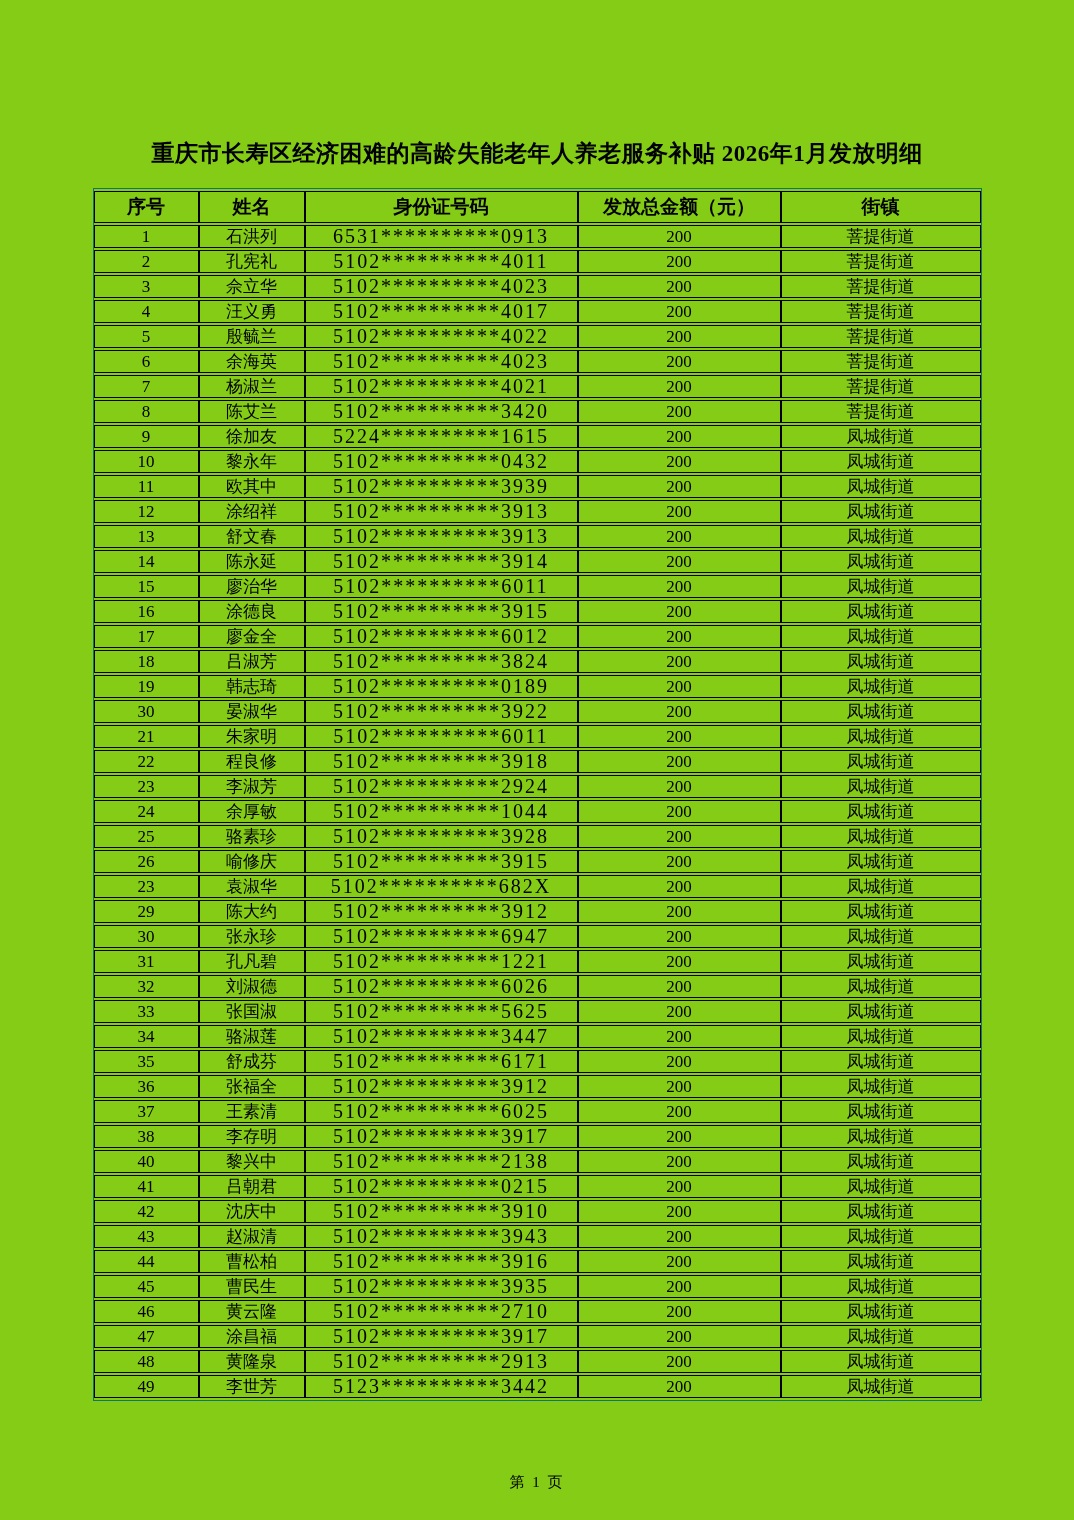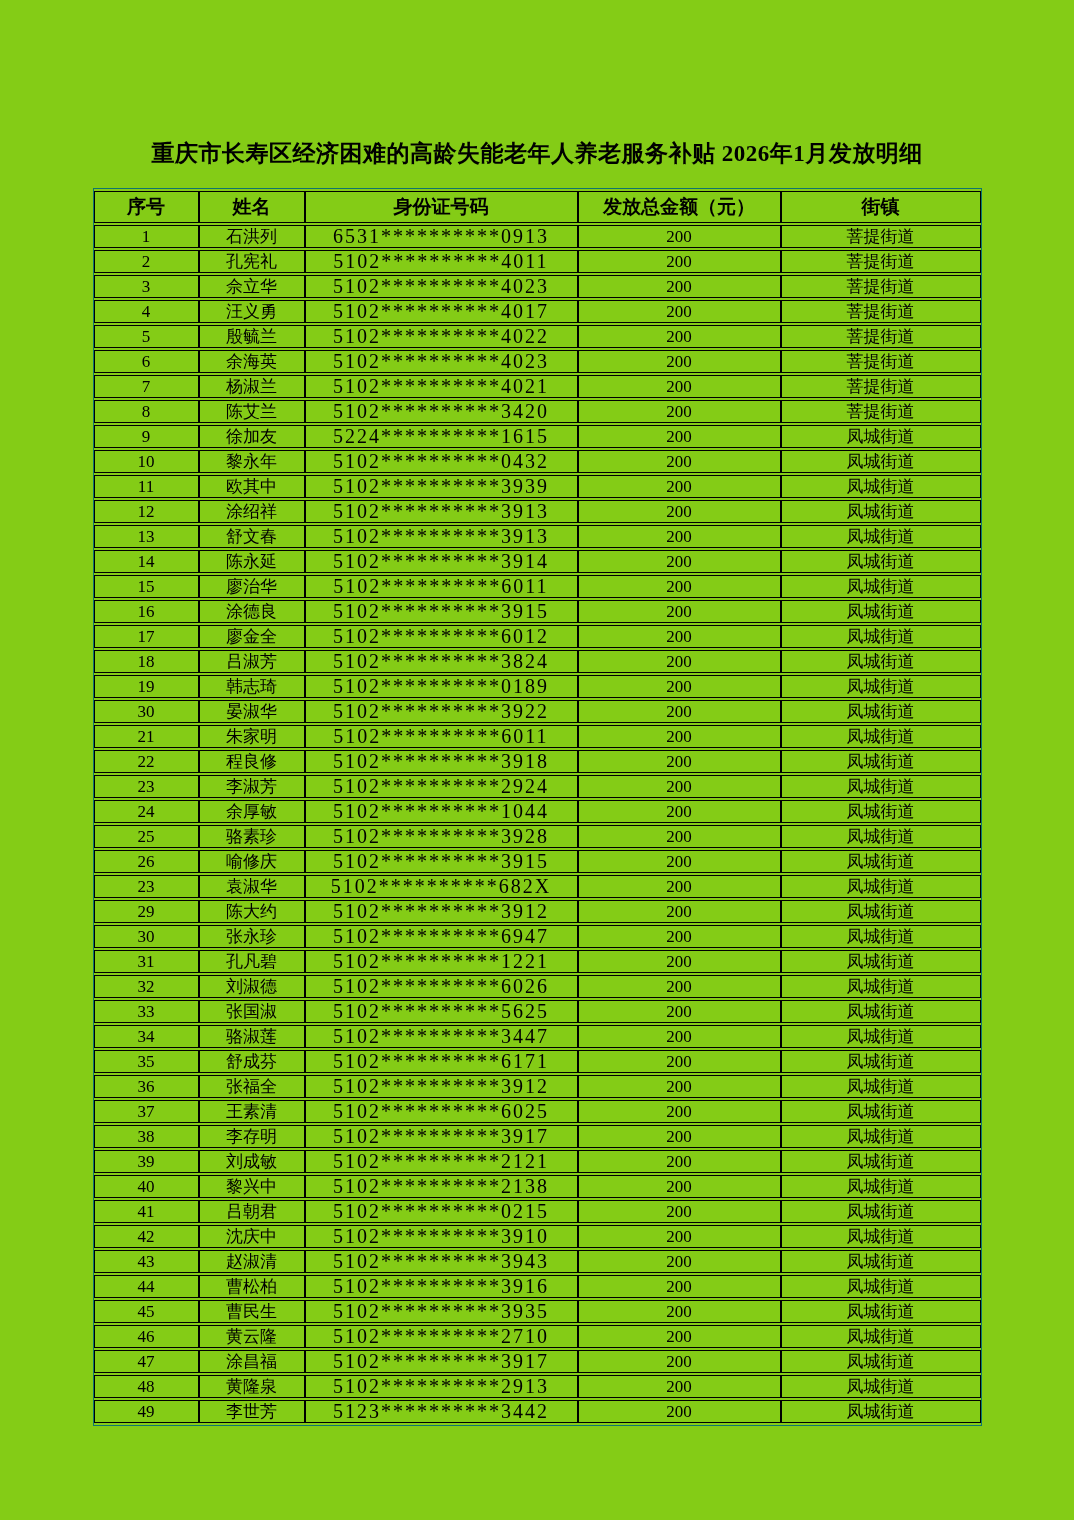--- a/index.html
+++ b/index.html
@@ -341,27 +341,20 @@
           <td>凤城街道</td>
         </tr>
         <tr>
           <td>38</td>
           <td>李存明</td>
           <td class="id-cell">5102**********3917</td>
           <td>200</td>
           <td>凤城街道</td>
         </tr>
         <tr>
-          <td>39</td>
-          <td>刘成敏</td>
-          <td class="id-cell">5102**********2121</td>
-          <td>200</td>
-          <td>凤城街道</td>
-        </tr>
-        <tr>
           <td>40</td>
           <td>黎兴中</td>
           <td class="id-cell">5102**********2138</td>
           <td>200</td>
           <td>凤城街道</td>
         </tr>
         <tr>
           <td>41</td>
           <td>吕朝君</td>
           <td class="id-cell">5102**********0215</td>
@@ -420,14 +413,15 @@
         <tr>
           <td>49</td>
           <td>李世芳</td>
           <td class="id-cell">5123**********3442</td>
           <td>200</td>
           <td>凤城街道</td>
         </tr>
       </tbody>
   </table>
 
+  <div class="page-footer">第 1 页</div>
 
 </div>
 
 </body></html>

